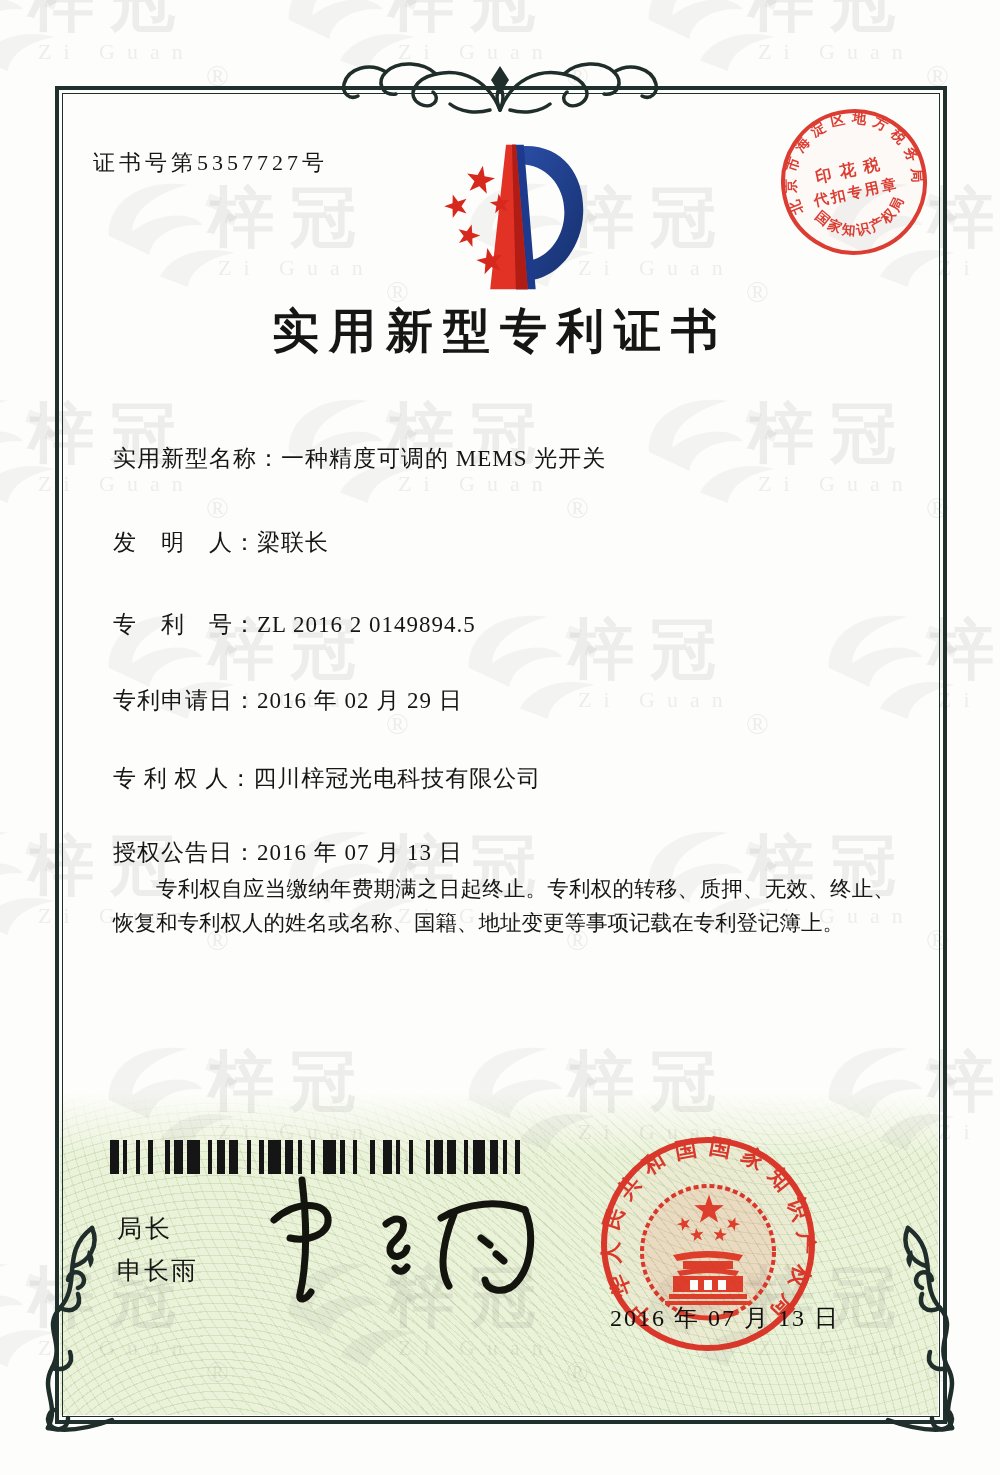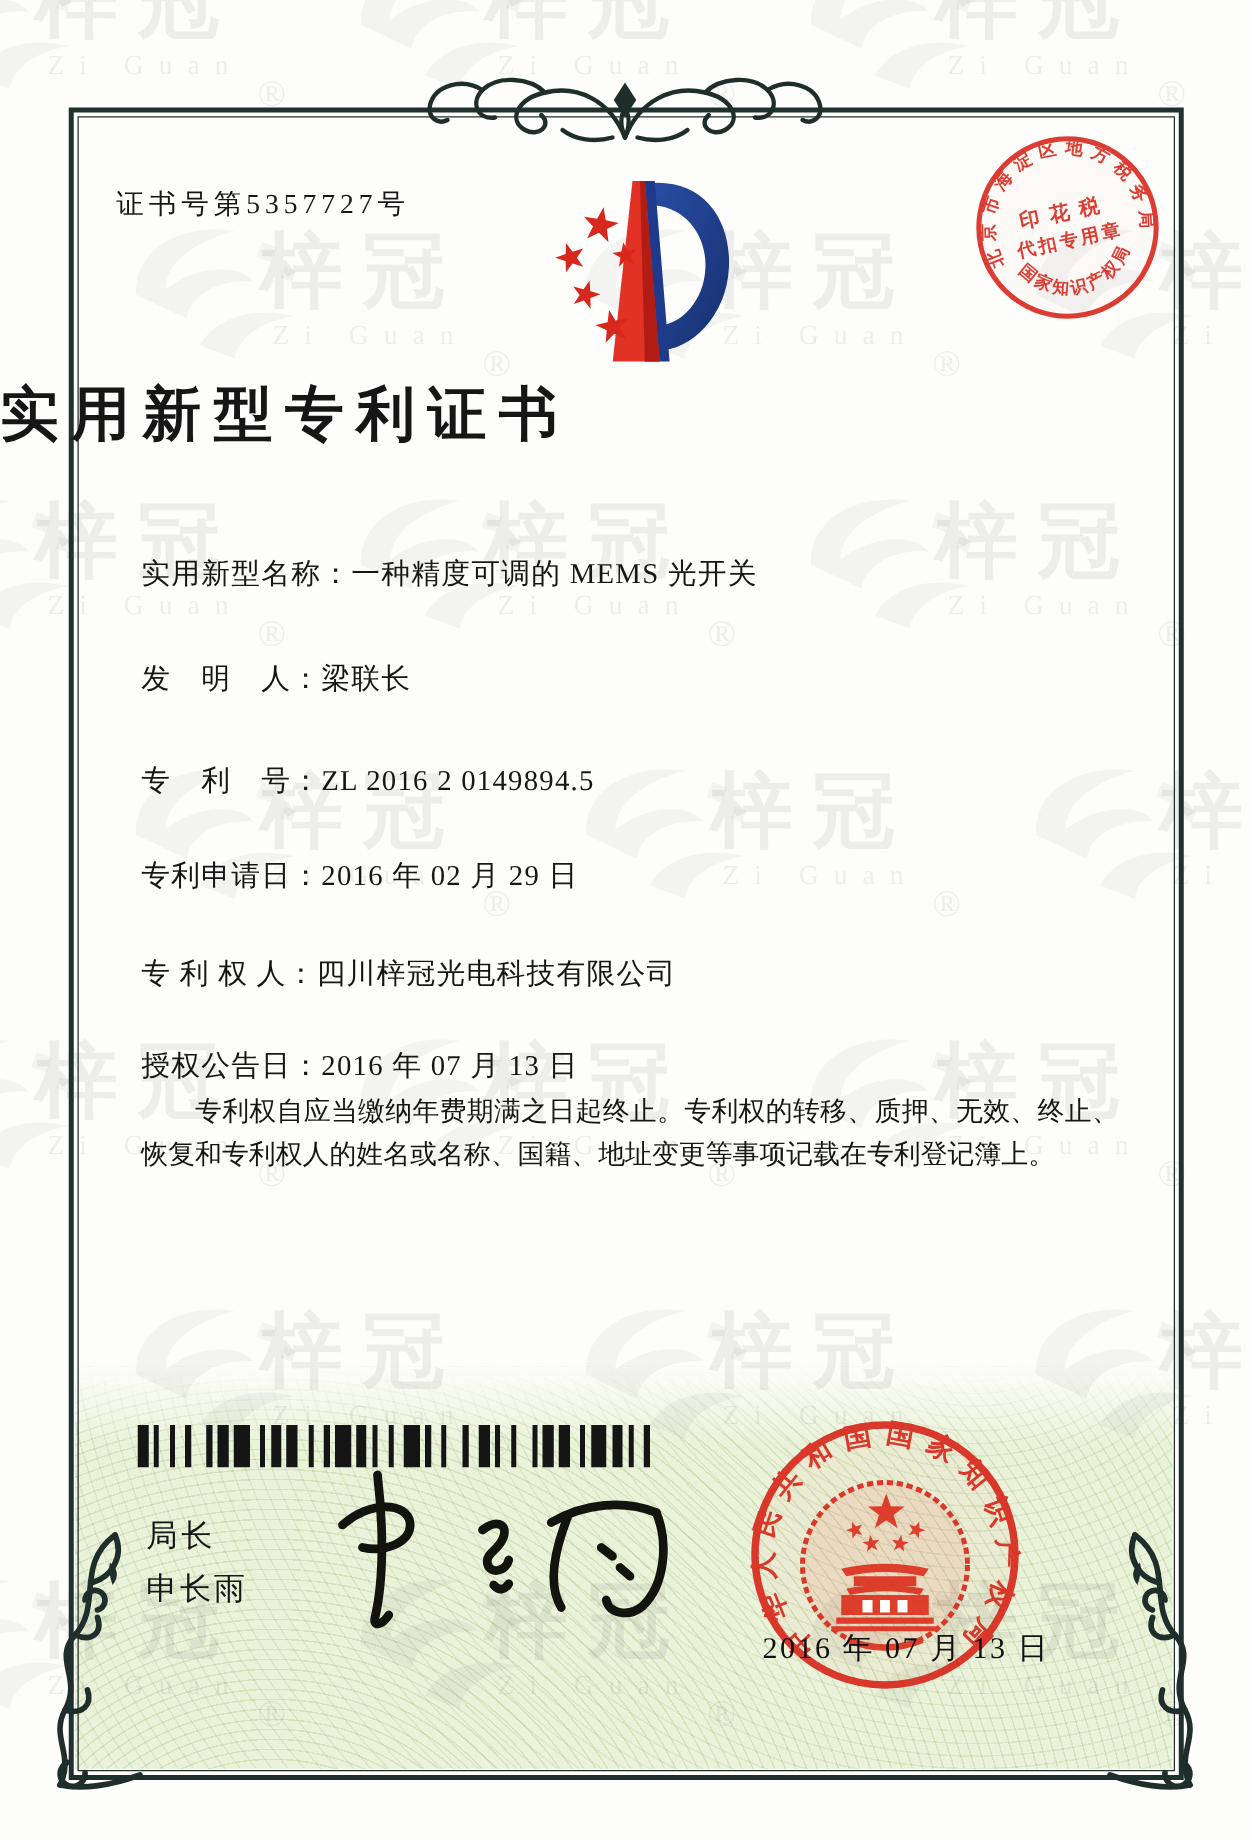--- a/index.html
+++ b/index.html
@@ -43,21 +43,21 @@
   .cert-no{position:absolute; left:93px; top:148px; z-index:7; font-size:22px; letter-spacing:4px;}
   .logo{position:absolute; left:417px; top:138px; width:178px; height:160px; z-index:7;}
   .stamp{position:absolute; left:778px; top:106px; width:152px; height:152px; z-index:7; transform:rotate(-12deg); opacity:.9;}
   .stamp-arc{font-size:14px; letter-spacing:6px; fill:#d8291d; font-weight:bold; font-family:"DejaVu Sans",sans-serif;}
   .stamp-arc-b{font-size:13.5px; letter-spacing:2px; fill:#d8291d; font-weight:bold; font-family:"DejaVu Sans",sans-serif;}
   .stamp-c1{font-size:16px; letter-spacing:8px; fill:#d8291d; font-weight:bold; font-family:"DejaVu Sans",sans-serif;}
   .stamp-c2{font-size:14.5px; letter-spacing:2.5px; fill:#d8291d; font-weight:bold; font-family:"DejaVu Sans",sans-serif;}
   
   .title{
     position:absolute; left:0; right:0; top:300px; z-index:7; margin:0;
-    text-align:left; font-size:47px; font-weight:bold; letter-spacing:10px;
+    text-align:center; font-size:47px; font-weight:bold; letter-spacing:10px;
   }
   .fields{position:absolute; left:113px; top:443px; width:780px; z-index:7; font-size:23px;}
   .field{position:absolute; left:0; white-space:pre; line-height:31px;}
   .f-label{letter-spacing:1px;}
   .f-value{letter-spacing:1px;}
   .body-text{
     position:absolute; left:113px; top:872px; width:782px; z-index:7;
     font-size:21.5px; line-height:34px; text-align:justify;
   }
   .body-text p{margin:0; text-indent:2em;}

